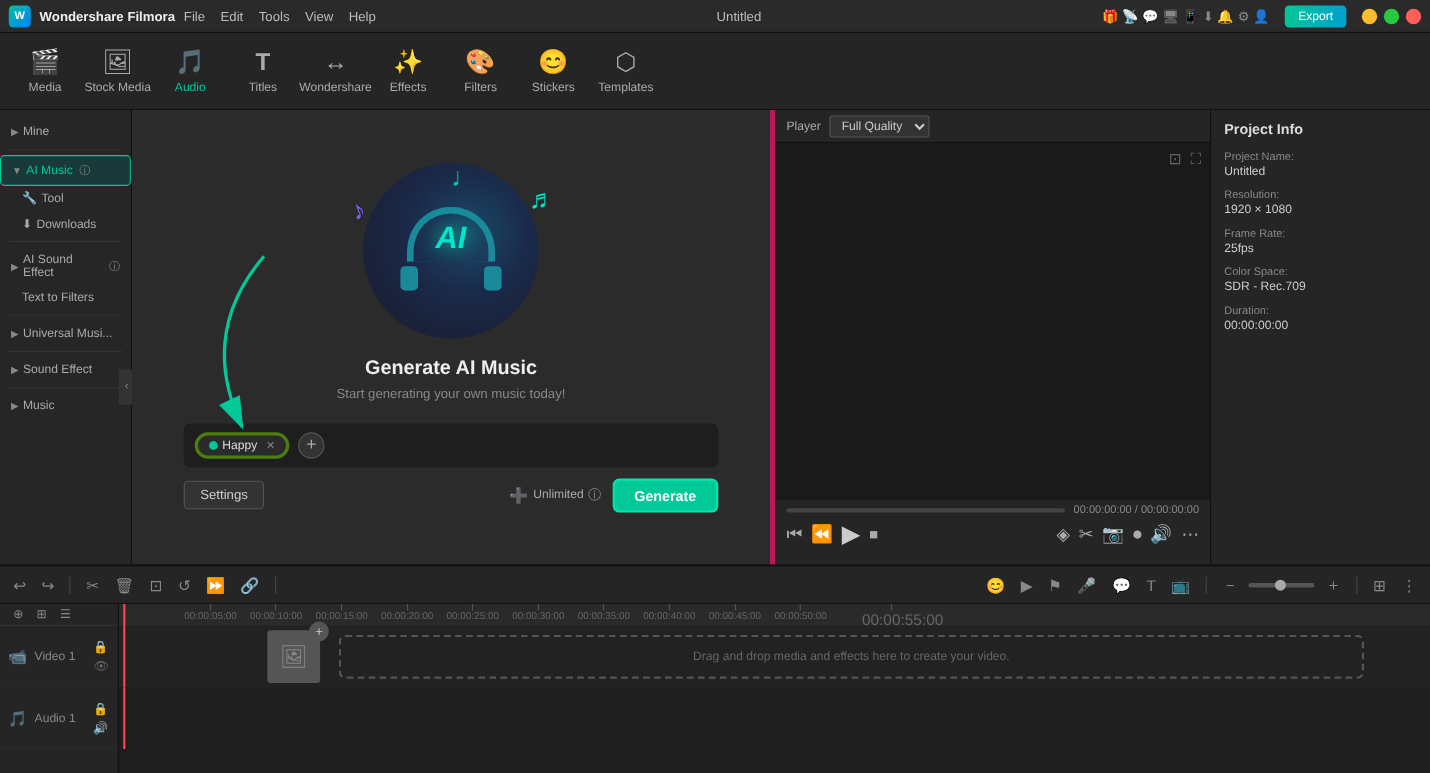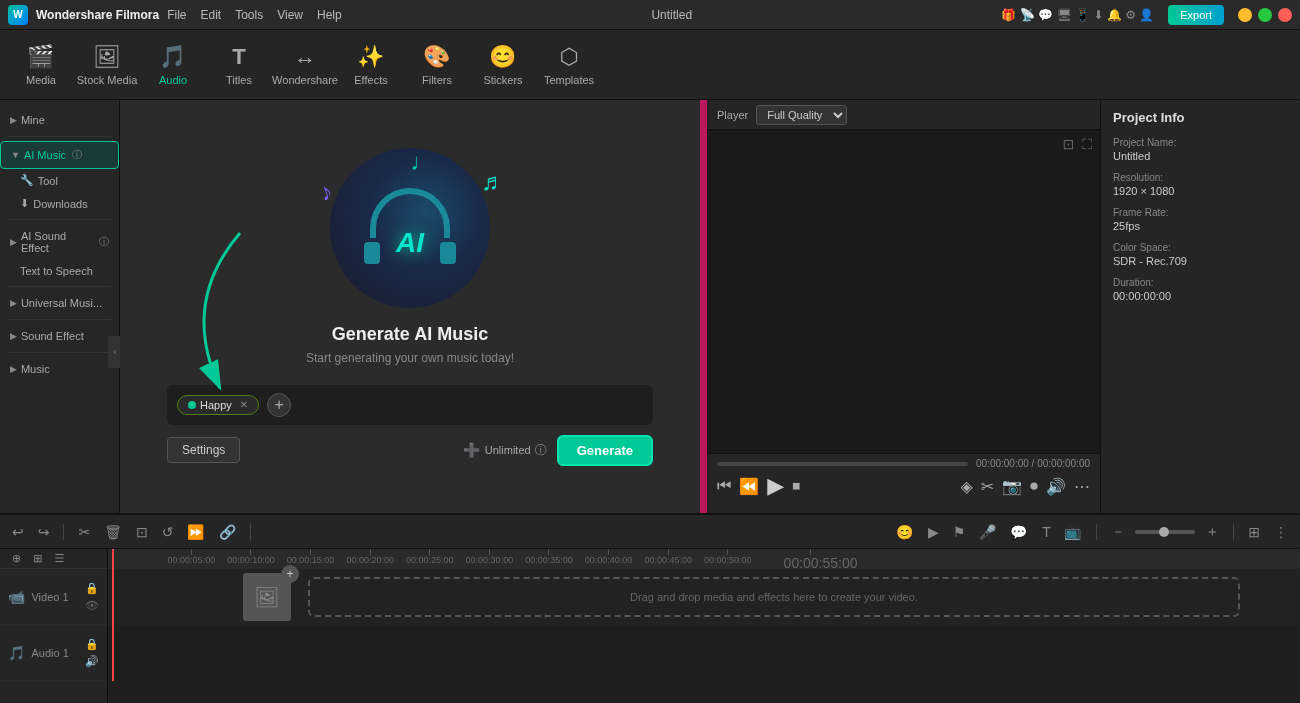--- a/index.html
+++ b/index.html
@@ -153,21 +153,21 @@
       display: flex;
       align-items: center;
       gap: 8px;
       margin-bottom: 10px;
     }
     .tag-chip {
       display: flex;
       align-items: center;
       gap: 4px;
       background: #2a2a2a;
-      border: 1px solid #4d7c0f;
+      border: 3px solid #4d7c0f;
       border-radius: 14px;
       padding: 3px 10px;
       color: #ddd;
       font-size: 11px;
       cursor: pointer;
     }
     .tag-chip .dot { width: 8px; height: 8px; background: #00c896; border-radius: 50%; }
     .add-tag {
       width: 24px; height: 24px;
       background: #333;
@@ -213,21 +213,21 @@
       padding: 6px 18px;
       cursor: pointer;
       font-size: 13px;
       font-weight: 600;
     }
 
     
     #player-area {
       width: 400px;
       background: #1e1e1e;
-      border-left: 7px solid #be185d;
+      border-left: 5px solid #be185d;
       display: flex;
       flex-direction: column;
     }
     #player-top {
       height: 30px;
       background: #252525;
       display: flex;
       align-items: center;
       padding: 0 10px;
       gap: 8px;
@@ -496,21 +496,21 @@
       <span>⬇</span>
       <span>Downloads</span>
     </div>
     <div class="sidebar-divider"></div>
     <div class="sidebar-item">
       <span class="arrow">▶</span>
       <span>AI Sound Effect</span>
       <span style="color:#888;font-size:10px;margin-left:2px;">ⓘ</span>
     </div>
     <div class="sidebar-sub-item">
-      <span>Text to Speech</span>
+      <span>Text to Filters</span>
     </div>
     <div class="sidebar-divider"></div>
     <div class="sidebar-item">
       <span class="arrow">▶</span>
       <span>Universal Musi...</span>
     </div>
     <div class="sidebar-divider"></div>
     <div class="sidebar-item">
       <span class="arrow">▶</span>
       <span>Sound Effect</span>
@@ -538,21 +538,21 @@
     <div id="ai-music-visual">
       <div id="ai-music-bg">
 
         <div style="position:relative;width:120px;height:120px;display:flex;align-items:center;justify-content:center;">
 
           <div style="position:absolute;width:80px;height:50px;border:6px solid #1a8a9a;border-bottom:none;border-radius:40px 40px 0 0;top:20px;"></div>
 
           <div style="position:absolute;left:14px;bottom:24px;width:16px;height:22px;background:#1a8a9a;border-radius:4px;"></div>
           <div style="position:absolute;right:14px;bottom:24px;width:16px;height:22px;background:#1a8a9a;border-radius:4px;"></div>
 
-          <div id="ai-badge" style="position:absolute;font-size:28px;font-weight:900;color:#00e5cc;font-style:italic;text-shadow:0 0 15px #00c896;top:32px;margin-top:27px;">AI</div>
+          <div id="ai-badge" style="position:absolute;font-size:28px;font-weight:900;color:#00e5cc;font-style:italic;text-shadow:0 0 15px #00c896;top:32px;">AI</div>
         </div>
 
         <div class="music-note left">♪</div>
         <div class="music-note right">♬</div>
         <div class="music-note top">♩</div>
       </div>
     </div>
 
     <h2 id="generate-title">Generate AI Music</h2>
     <p id="generate-subtitle">Start generating your own music today!</p>

